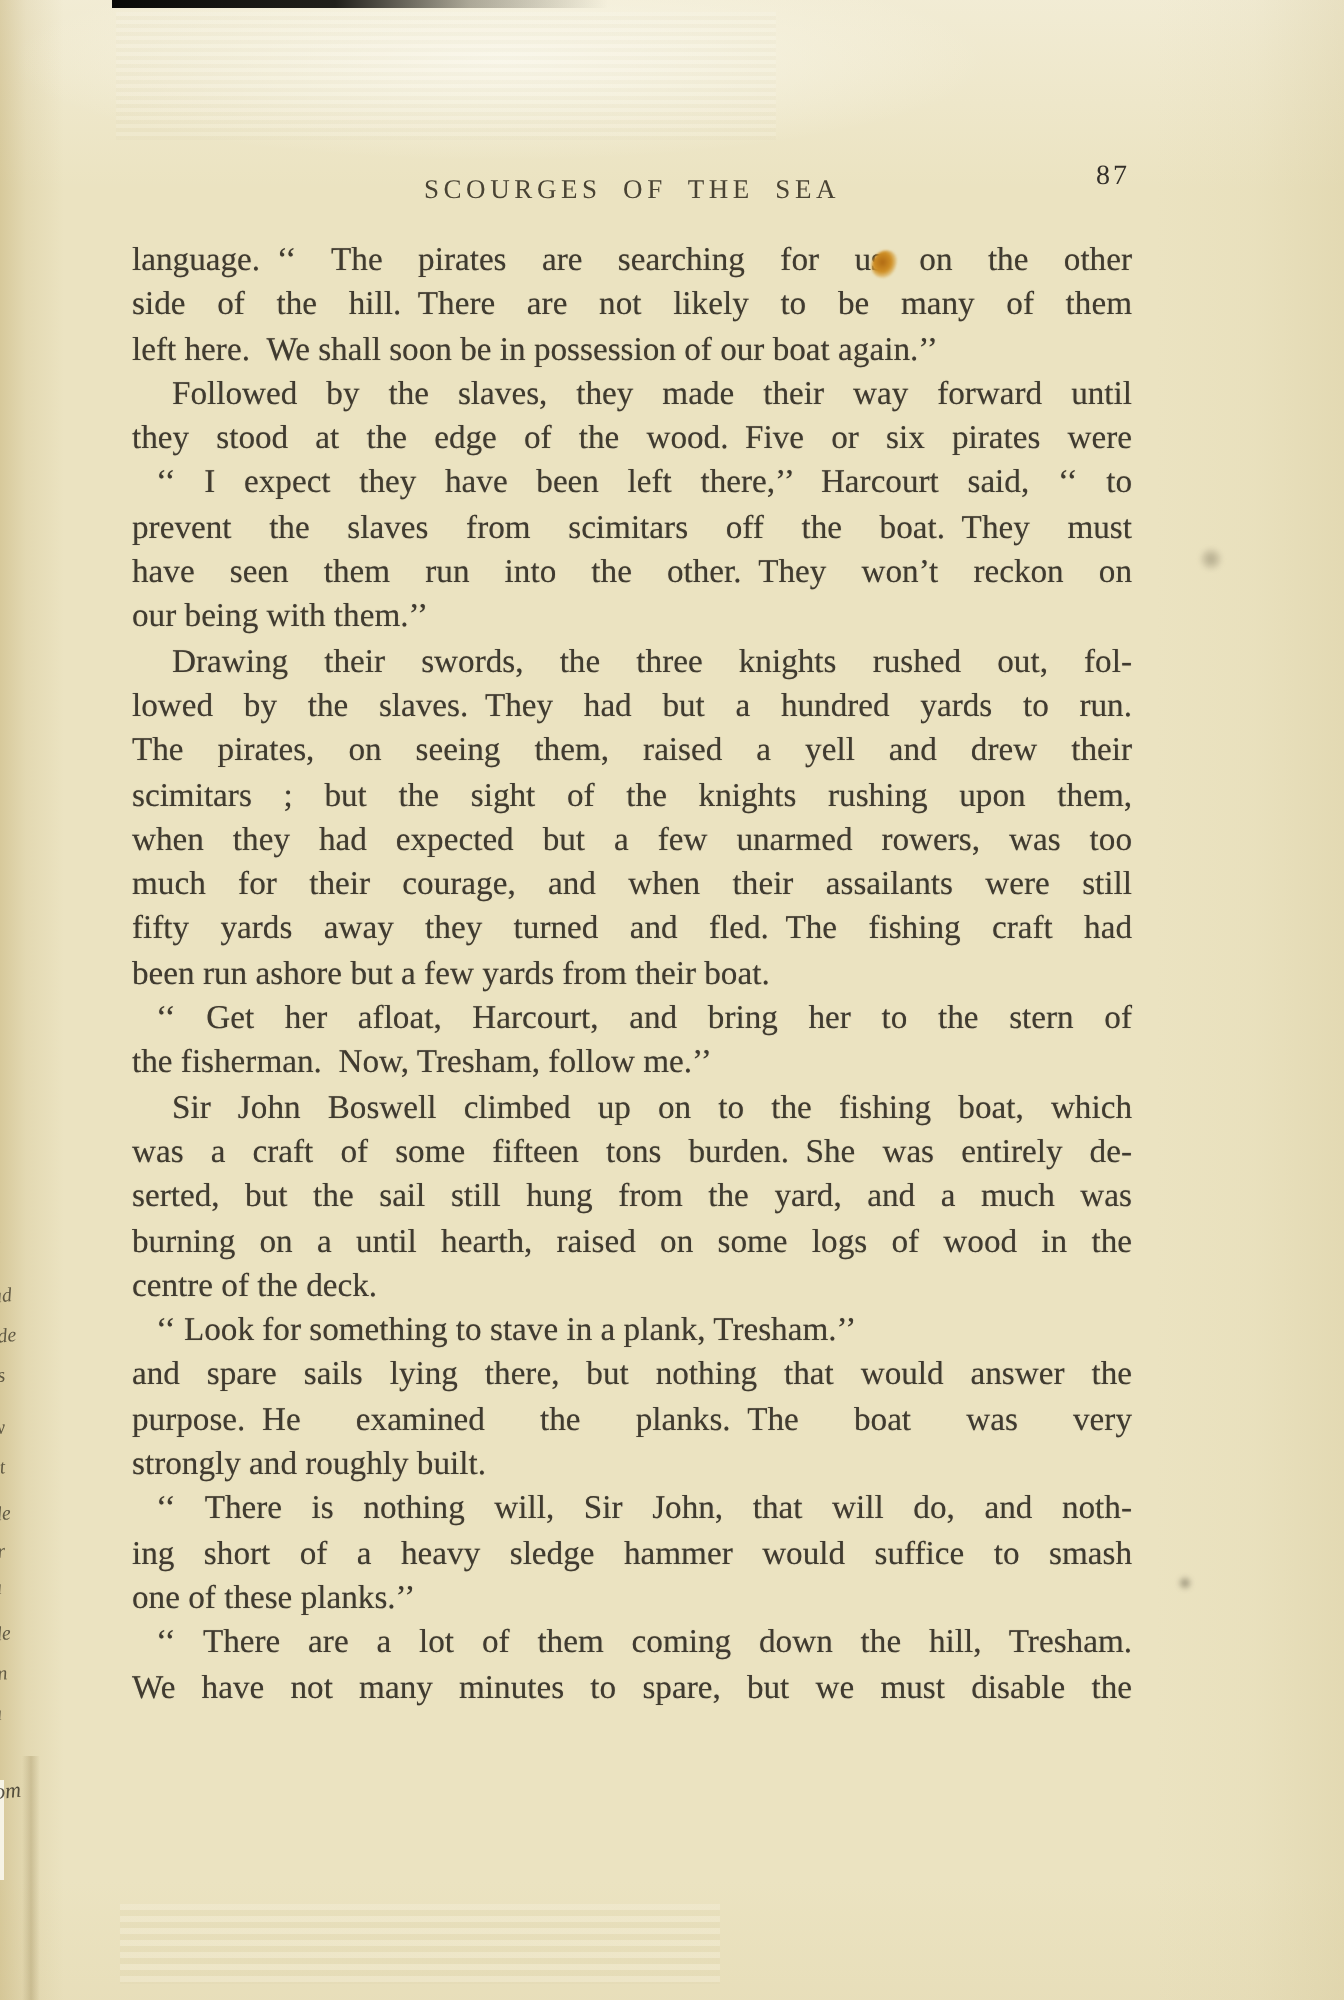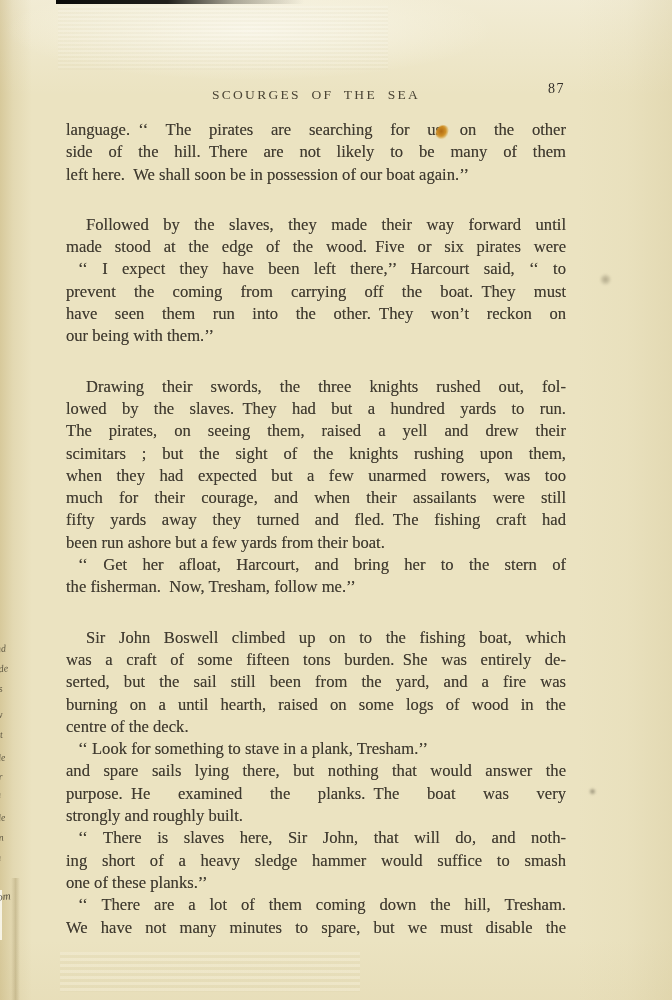--- a/index.html
+++ b/index.html
@@ -37,21 +37,21 @@
     position:absolute; right:1px; top:-2px;
     font-size:14px; letter-spacing:1.5px; color:#34302a;
   }
   .textblock {
     position:absolute; left:66px; top:119px; width:500px;
     font-size:16.6px; line-height:22.3px; color:#403b30;
     text-shadow:0 0 0.4px rgba(64,59,48,0.55);
   }
   .line { text-align:justify; text-align-last:left; white-space:normal; }
   .line.just { text-align-last:justify; }
-  .line.ind { text-indent:20px;margin-top:28px; }
+  .line.ind { text-indent:20px; }
   .line.indq { text-indent:12px; }
   .stain {
     position:absolute; width:12px; height:14px;
     border-radius:62% 38% 55% 45%; transform:rotate(14deg);
     filter:blur(0.4px);
   }
   .smudge { position:absolute; border-radius:50%; filter:blur(1.2px); }
   .frag {
     position:absolute; left:-4px; font-size:10px; font-style:italic;
     color:#4c4634; transform:rotate(-6deg); opacity:.85; line-height:10px;
@@ -77,45 +77,45 @@
   <div class="header">
     <span class="title" style="color: rgb(73, 67, 52);">SCOURGES OF THE SEA</span>
     <span class="pagenum">87</span>
   </div>
 
   <div class="textblock" style="color: rgb(64, 59, 48);">
       <div class="line just">language. ‘‘ The pirates are searching for us on the other</div>
       <div class="line just">side of the hill. There are not likely to be many of them</div>
       <div class="line">left here. We shall soon be in possession of our boat again.’’</div>
       <div class="line ind just">Followed by the slaves, they made their way forward until</div>
-      <div class="line just">made stood at the edge of the wood. Five or six pirates were</div>
+      <div class="line just">they stood at the edge of the wood. Five or six pirates were</div>
       <div class="line indq just">‘‘ I expect they have been left there,’’ Harcourt said, ‘‘ to</div>
-      <div class="line just">prevent the coming from carrying off the boat. They must</div>
+      <div class="line just">prevent the slaves from scimitars off the boat. They must</div>
       <div class="line just">have seen them run into the other. They won’t reckon on</div>
       <div class="line">our being with them.’’</div>
       <div class="line ind just">Drawing their swords, the three knights rushed out, fol-</div>
       <div class="line just">lowed by the slaves. They had but a hundred yards to run.</div>
       <div class="line just">The pirates, on seeing them, raised a yell and drew their</div>
       <div class="line just">scimitars ; but the sight of the knights rushing upon them,</div>
       <div class="line just">when they had expected but a few unarmed rowers, was too</div>
       <div class="line just">much for their courage, and when their assailants were still</div>
       <div class="line just">fifty yards away they turned and fled. The fishing craft had</div>
       <div class="line">been run ashore but a few yards from their boat.</div>
       <div class="line indq just">‘‘ Get her afloat, Harcourt, and bring her to the stern of</div>
       <div class="line">the fisherman. Now, Tresham, follow me.’’</div>
       <div class="line ind just">Sir John Boswell climbed up on to the fishing boat, which</div>
       <div class="line just">was a craft of some fifteen tons burden. She was entirely de-</div>
-      <div class="line just">serted, but the sail still been from the yard, and a fire was</div>
+      <div class="line just">serted, but the sail still hung from the yard, and a much was</div>
       <div class="line just">burning on a until hearth, raised on some logs of wood in the</div>
       <div class="line">centre of the deck.</div>
       <div class="line indq">‘‘ Look for something to stave in a plank, Tresham.’’</div>
       <div class="line just">and spare sails lying there, but nothing that would answer the</div>
       <div class="line just">purpose. He examined the planks. The boat was very</div>
       <div class="line">strongly and roughly built.</div>
-      <div class="line indq just">‘‘ There is slaves here, Sir John, that will do, and noth-</div>
+      <div class="line indq just">‘‘ There is nothing will, Sir John, that will do, and noth-</div>
       <div class="line just">ing short of a heavy sledge hammer would suffice to smash</div>
       <div class="line">one of these planks.’’</div>
       <div class="line indq just">‘‘ There are a lot of them coming down the hill, Tresham.</div>
       <div class="line just">We have not many minutes to spare, but we must disable the</div>
     </div>
 
   <div class="stain" style="left: 436px; top: 125px; background: radial-gradient(at 42% 45%, rgb(176, 106, 19) 0%, rgb(207, 143, 37) 45%, rgba(214, 165, 70, 0.45) 68%, rgba(214, 165, 70, 0) 100%);"></div>
   <div id="smudges"></div>
   <div id="frags"></div>
 

